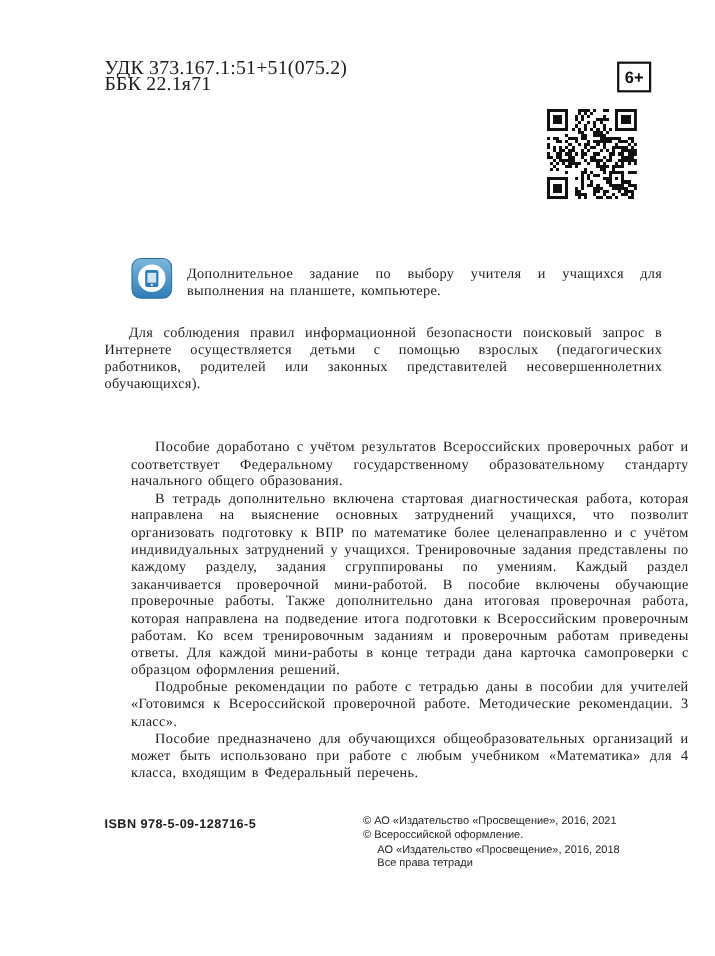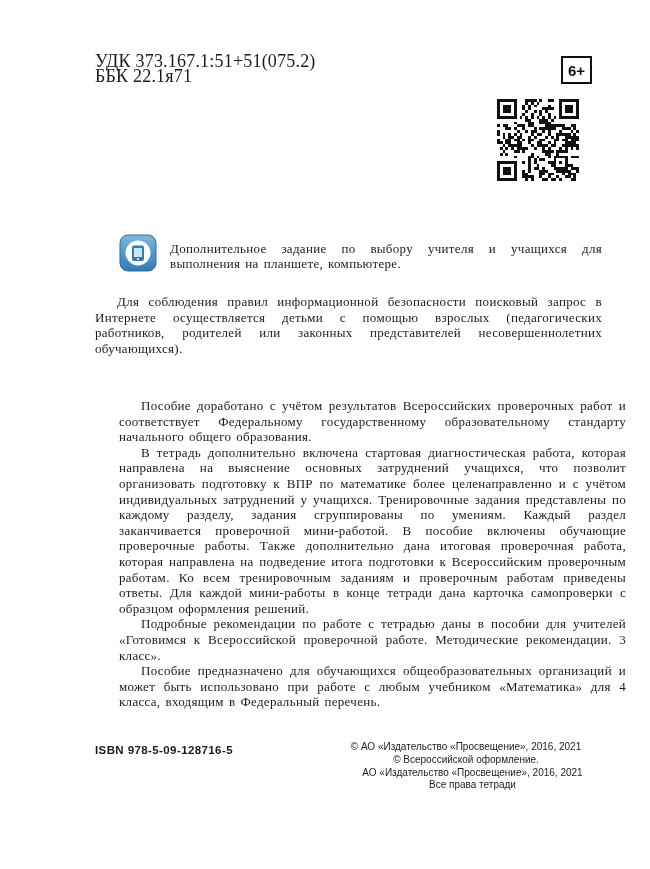--- a/index.html
+++ b/index.html
@@ -36,21 +36,21 @@
   .footer {
     position:absolute; left:95px; top:741px; width:507px;
     display:flex; justify-content:space-between; align-items:flex-start;
   }
   .isbn {
     font-family:"Liberation Sans", sans-serif; font-weight:bold;
     font-size:11.5px; letter-spacing:0.4px; padding-top:3px;
   }
   .copyright {
     width:272px; font-family:"Liberation Sans", sans-serif;
-    font-size:10px; line-height:12.8px; color:#222;text-align:center;
+    font-size:10px; line-height:12.8px; color:#222;
   }
   .copyright .cont { padding-left:13px; }
 </style>
 </head>
 <body>
 
 <div class="page">
 
   <div class="codes">
     <div>УДК 373.167.1:51+51(075.2)</div>
@@ -480,18 +480,18 @@
     <p class="body-par">В тетрадь дополнительно включена стартовая диагностическая работа, которая направлена на выяснение основных затруднений учащихся, что позволит организовать подготовку к ВПР по математике более целенаправленно и с учётом индивидуальных затруднений у учащихся. Тренировочные задания представлены по каждому разделу, задания сгруппированы по умениям. Каждый раздел заканчивается проверочной мини-работой. В пособие включены обучающие проверочные работы. Также дополнительно дана итоговая проверочная работа, которая направлена на подведение итога подготовки к Всероссийским проверочным работам. Ко всем тренировочным заданиям и проверочным работам приведены ответы. Для каждой мини-работы в конце тетради дана карточка самопроверки с образцом оформления решений.</p>
     <p class="body-par">Подробные рекомендации по работе с тетрадью даны в пособии для учителей «Готовимся к Всероссийской проверочной работе. Методические рекомендации. 3 класс».</p>
     <p class="body-par">Пособие предназначено для обучающихся общеобразовательных организаций и может быть использовано при работе с любым учебником «Математика» для 4 класса, входящим в Федеральный перечень.</p>
   </div>
 
   <div class="footer">
     <div class="isbn">ISBN 978-5-09-128716-5</div>
     <div class="copyright">
       <div>© АО «Издательство «Просвещение», 2016, 2021</div>
       <div>© Всероссийской оформление.</div>
-      <div class="cont">АО «Издательство «Просвещение», 2016, 2021</div>
+      <div class="cont">АО «Издательство «Просвещение», 2016, 2018</div>
       <div class="cont">Все права тетради</div>
     </div>
   </div>
 
 </div>
 
 </body></html>

